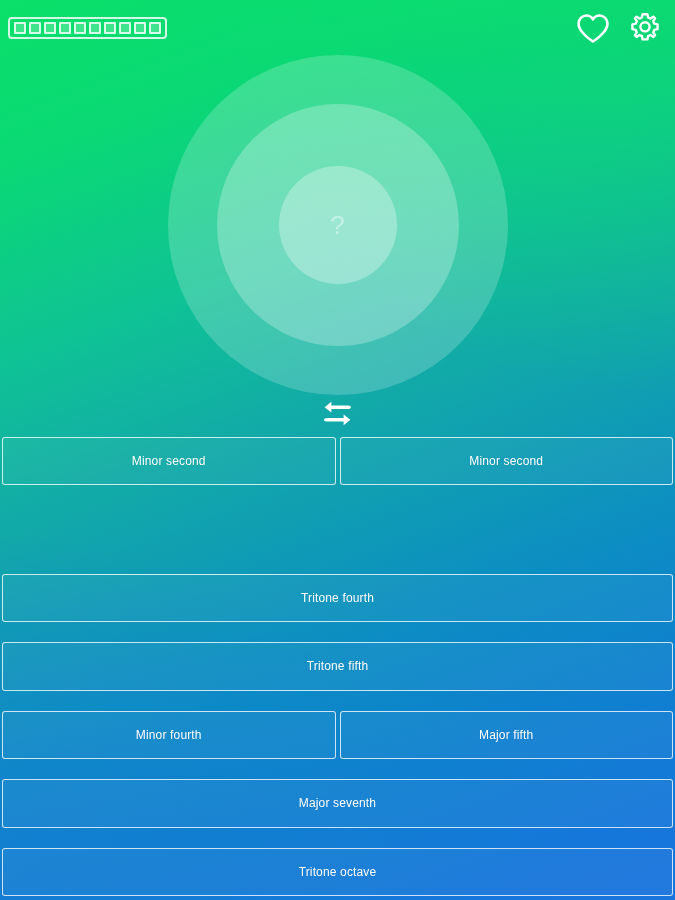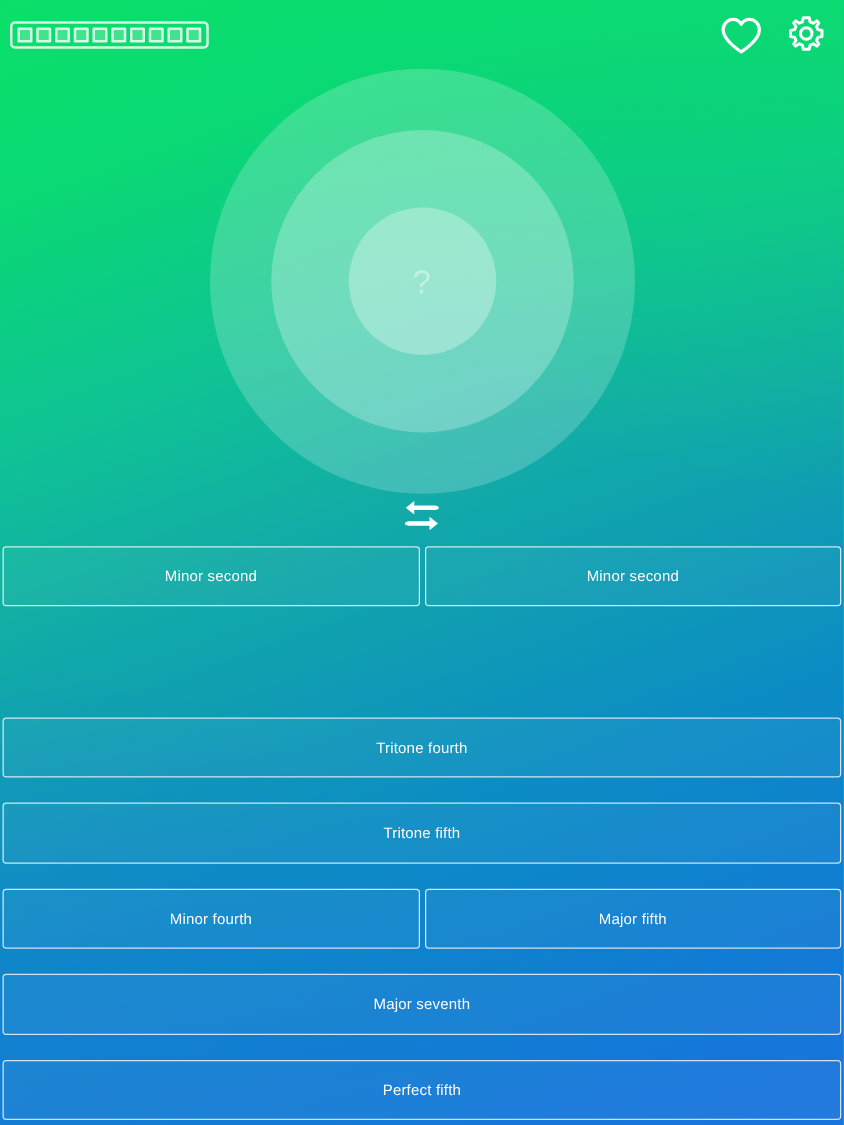--- a/index.html
+++ b/index.html
@@ -249,17 +249,17 @@
         <div class="ans-btn">Tritone fifth</div>
       </div>
       <div class="ans-row">
         <div class="ans-btn">Minor fourth</div>
         <div class="ans-btn">Major fifth</div>
       </div>
       <div class="ans-row">
         <div class="ans-btn">Major seventh</div>
       </div>
       <div class="ans-row">
-        <div class="ans-btn">Perfect fifth</div>
+        <div class="ans-btn">Tritone octave</div>
       </div>
     </div>
 
 </div>
 
 </body></html>

